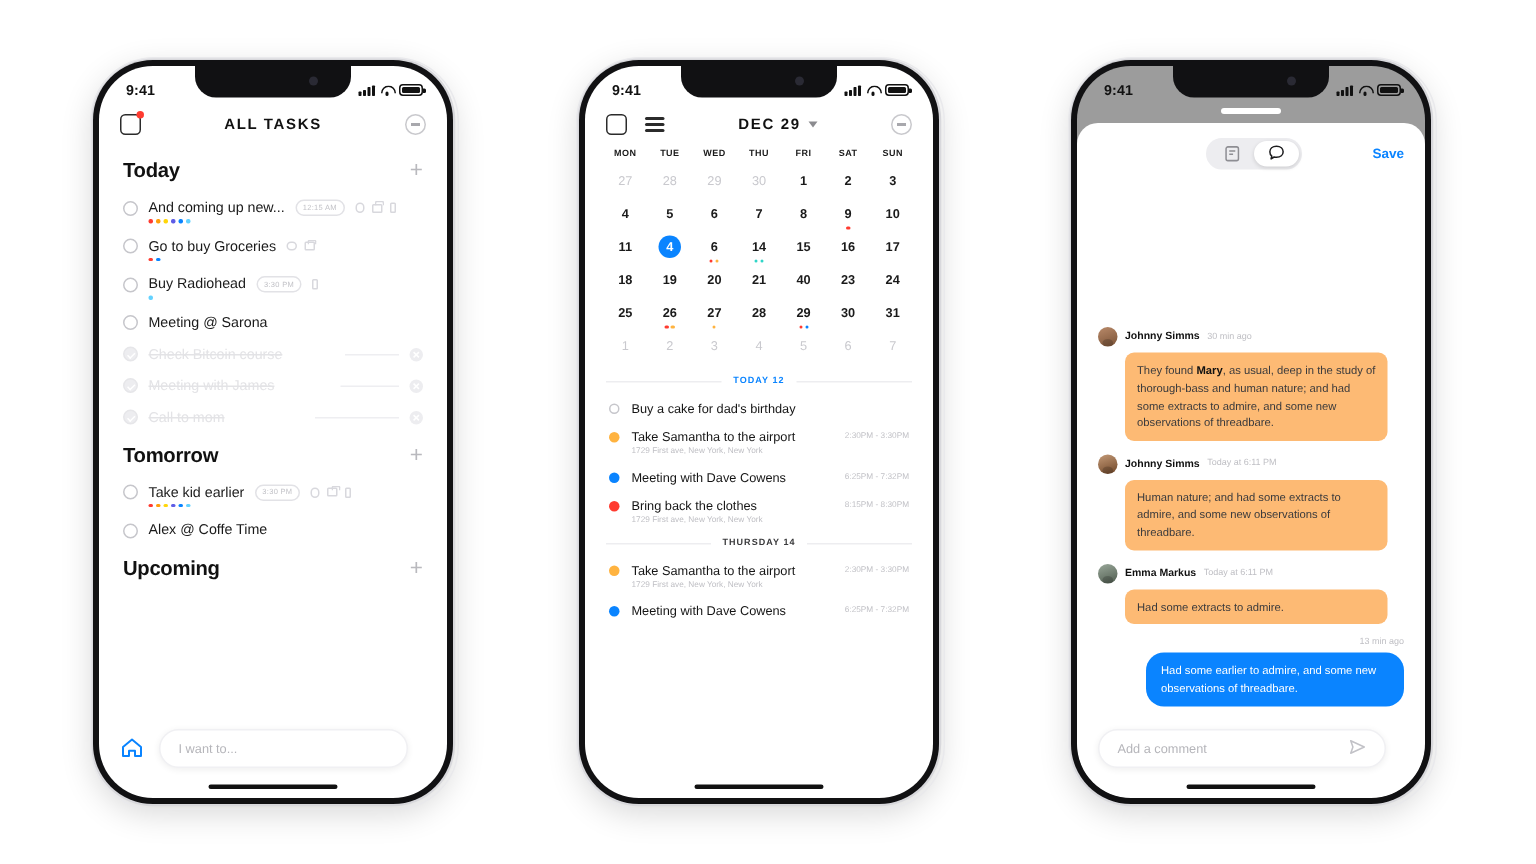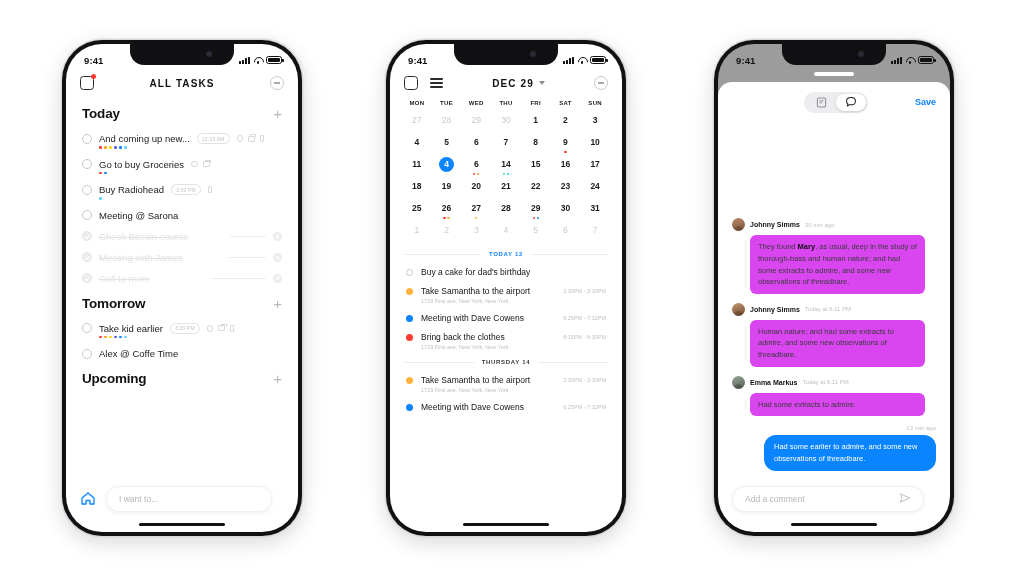--- a/index.html
+++ b/index.html
@@ -246,21 +246,21 @@
   }
   .avatar.a2 { background: linear-gradient(160deg,#c49a77,#6e4527); }
   .avatar.a3 { background: linear-gradient(160deg,#9aa89a,#4e5b4e); }
   .avatar::after {
     content:""; position:absolute; left:3px; bottom:0; width:7px; height:5px;
     border-radius:50% 50% 0 0; background:rgba(0,0,0,.18);
   }
   .msg-name { font-size:7px; font-weight:bold; color:#111; }
   .msg-time { font-size:6px; color:#bfbfc4; }
   .bubble {
-    background:#d946ef; border-radius:6px; padding:6px 8px;
+    background:#fdba74; border-radius:6px; padding:6px 8px;
     font-size:7.5px; line-height:1.55; color:#3a3a3c;
     margin-left: 18px; max-width: 175px;
   }
   .bubble b { color:#111; }
   .mine-wrap { display:flex; flex-direction:column; align-items:flex-end; margin-bottom:9px; }
   .mine-time { font-size:6px; color:#bfbfc4; margin-bottom:4px; }
   .bubble.mine {
     background:#0a84ff; color:#fff; margin-left:0; border-radius:12px;
     padding:6px 10px; max-width:172px;
   }
@@ -600,21 +600,21 @@
               </div>
               <div class="cal-cell">
                 <div class="cal-num">20</div>
                 <div class="cal-dots"></div>
               </div>
               <div class="cal-cell">
                 <div class="cal-num">21</div>
                 <div class="cal-dots"></div>
               </div>
               <div class="cal-cell">
-                <div class="cal-num">22</div>
+                <div class="cal-num">40</div>
                 <div class="cal-dots"></div>
               </div>
               <div class="cal-cell">
                 <div class="cal-num">23</div>
                 <div class="cal-dots"></div>
               </div>
               <div class="cal-cell">
                 <div class="cal-num">24</div>
                 <div class="cal-dots"></div>
               </div>

